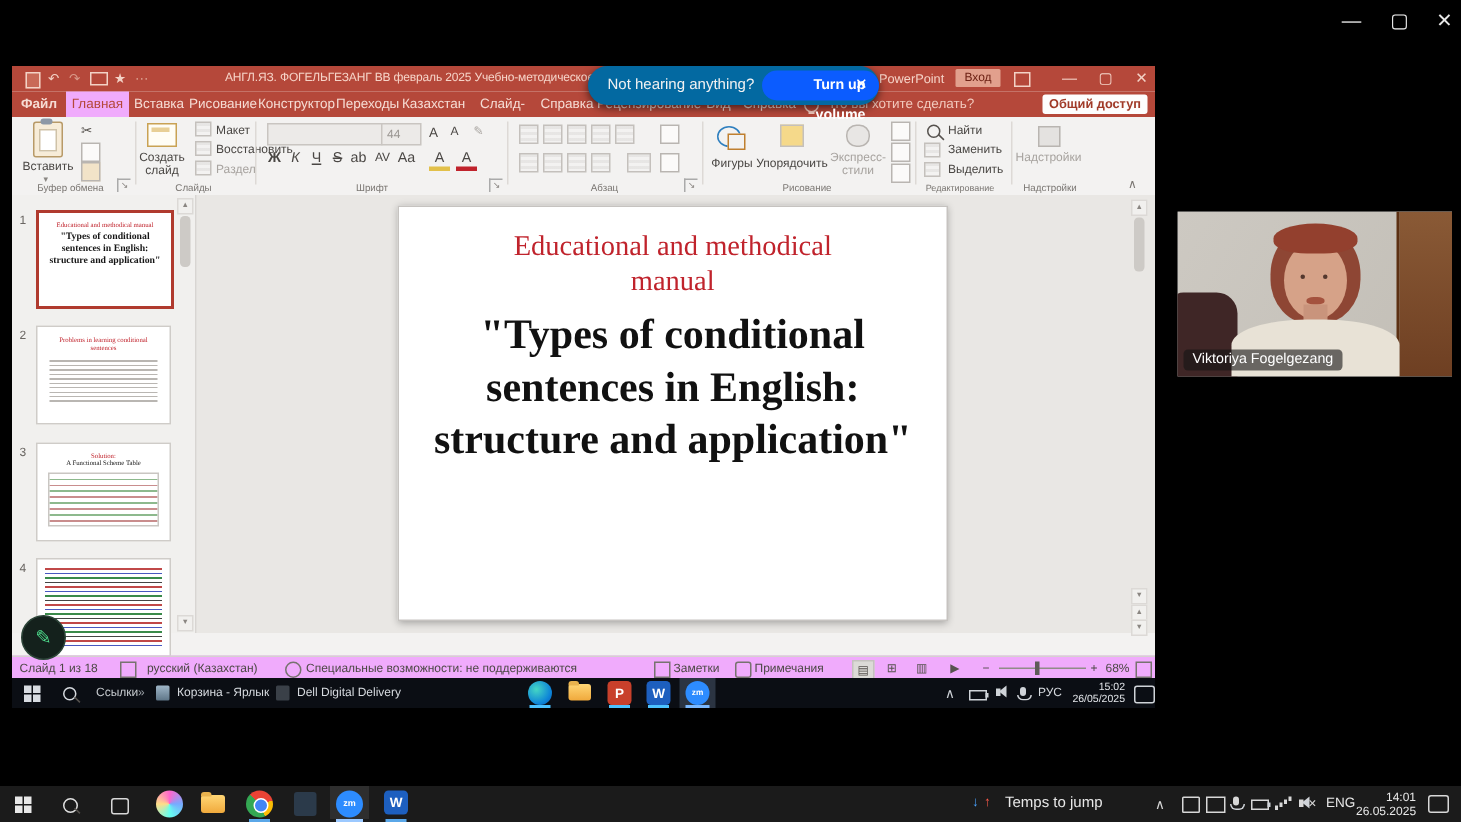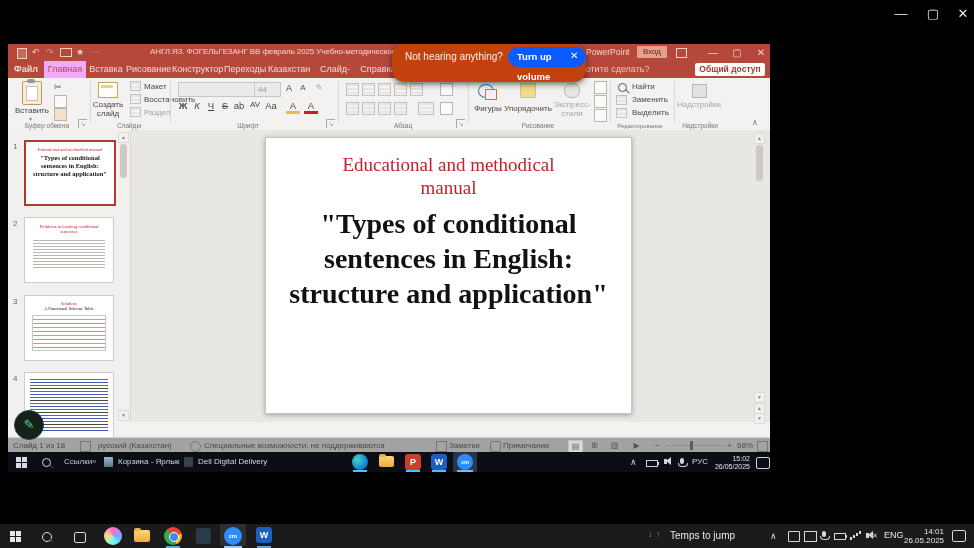--- a/index.html
+++ b/index.html
@@ -64,21 +64,21 @@
   
   #slide{position:absolute;left:257px;top:7px;width:365px;height:275px;background:#fff;border:1px solid #c6c3c0;
          box-shadow:0 1px 5px rgba(0,0,0,.3);}
   #slide-sub{margin:16px auto 0;width:270px;text-align:center;color:#c0232c;
              font-family:"Liberation Serif",serif;font-size:19px;line-height:1.2;}
   #slide-title{margin:6px auto 0;width:330px;text-align:center;color:#111;font-weight:bold;
                font-family:"Liberation Serif",serif;font-size:28px;line-height:1.25;}
   
   #notesbar{position:absolute;left:122px;top:292px;width:640px;height:15px;background:#f1f0ee;border-top:1px solid #d8d5d2;}
   #notesbar span{position:absolute;left:12px;top:2px;font-size:9px;color:#5f5b58;}
-  #statusbar{position:absolute;left:0;top:393px;width:762px;height:15px;background:#a3a3a3;border-top:1px solid #d5d2cf;
+  #statusbar{position:absolute;left:0;top:393px;width:762px;height:15px;background:#f0abfc;border-top:1px solid #d5d2cf;
              font-size:8px;color:#4c4845;}
   .st{position:absolute;top:3px;white-space:nowrap;}
   .sb-ic{position:absolute;top:3px;width:9px;height:9px;border:1px solid #77736f;}
   .viewic{position:absolute;top:2px;width:13px;height:11px;color:#56524e;font-size:8px;text-align:center;line-height:11px;}
   .viewic.on{background:#dcdad7;border:1px solid #c4c1be;}
   
   #innerbar{position:absolute;left:0;top:408px;width:762px;height:20px;background:#0b0e14;}
   .win-logo{position:absolute;width:5px;height:5px;background:#d8dce2;box-shadow:6px 0 0 #d8dce2,0 6px 0 #d8dce2,6px 6px 0 #d8dce2;}
   .itb-txt{position:absolute;top:5px;font-size:8px;color:#d6dadf;white-space:nowrap;}
   .app16{position:absolute;top:2px;width:16px;height:16px;border-radius:3px;color:#fff;font-size:9px;font-weight:bold;
@@ -86,22 +86,22 @@
   .uline{position:absolute;top:18px;height:2px;background:#4cc2ff;}
   .tray-ic{position:absolute;top:5px;color:#cfd3d8;font-size:9px;}
   .batt{position:absolute;top:8px;width:10px;height:5px;border:1px solid #cfd3d8;}
   .batt:after{content:"";position:absolute;left:10px;top:1px;width:2px;height:3px;background:#cfd3d8;}
   .micp{position:absolute;top:6px;width:4px;height:6px;background:#cfd3d8;border-radius:2px;}
   .micp:after{content:"";position:absolute;left:-2px;top:5px;width:8px;height:3px;border:1px solid #cfd3d8;border-top:none;border-radius:0 0 4px 4px;}
   .spk{position:absolute;top:7px;width:3px;height:5px;background:#cfd3d8;}
   .spk:after{content:"";position:absolute;left:2px;top:-2px;border:4px solid transparent;border-right:5px solid #cfd3d8;border-left:0;margin-top:0;}
   .clock{position:absolute;font-size:7px;color:#e3e6ea;text-align:right;line-height:9px;}
   
-  #notif{position:absolute;left:392px;top:44px;width:194px;height:38px;background:#c2410c;border-radius:13px;
-         box-shadow:0 2px 6px rgba(0,0,0,.6);z-index:20;}
+  #notif{position:absolute;left:392px;top:44px;width:194px;height:26px;background:#0369a1;border-radius:13px;
+         box-shadow:0 2px 6px rgba(0,0,0,.6);z-index:20;text-align:right;}
   #notif .q{position:absolute;left:13px;top:7px;color:#f2f2f2;font-size:10px;}
   #notif .act{position:absolute;left:116px;top:3px;height:20px;padding:0 9px;background:#0b5cff;border-radius:10px;
               color:#fff;font-size:9.5px;font-weight:bold;line-height:20px;}
   #notif .x{position:absolute;left:178px;top:6px;color:#fff;font-size:10px;}
   
   .vtile{position:absolute;width:183px;height:110px;background:#777;overflow:hidden;}
   .vlabel{position:absolute;left:4px;bottom:4px;height:14px;background:rgba(20,20,20,.6);border-radius:3px;
           color:#fff;font-size:9.5px;line-height:14px;padding:0 6px;z-index:5;white-space:nowrap;}
   .micoff{display:inline-block;position:relative;width:6px;height:9px;margin-right:4px;top:1px;}
   .micoff:before{content:"";position:absolute;left:1px;top:0;width:4px;height:6px;background:#e23b3b;border-radius:2px;}
@@ -349,20 +349,34 @@
       <span class="combox" style="left:748px;top:5px;border-color:#cfd3d8;"></span>
     </div>
   </div>
 
   <div id="notif">
     <span class="q">Not hearing anything?</span>
     <span class="act">Turn up volume</span>
     <span class="x">✕</span>
   </div>
 
+  <div class="vtile" style="left:785px;top:141px;">
+    <div class="abs" style="left:0;top:0;width:183px;height:110px;background:linear-gradient(120deg,#cdc9c2,#c2beb6);"></div>
+    <div class="abs" style="left:146px;top:0;width:37px;height:110px;background:linear-gradient(#8a5a36,#6e3f22);border-left:2px solid #5c3013;"></div>
+    <div class="abs" style="left:-6px;top:54px;width:46px;height:60px;background:#3f2626;border-radius:10px 14px 0 0;"></div>
+    <div class="abs" style="left:62px;top:9px;width:60px;height:66px;background:#8e4634;border-radius:50% 50% 45% 45%;"></div>
+    <div class="abs" style="left:71px;top:20px;width:42px;height:52px;background:#d6a288;border-radius:50%;"></div>
+    <div class="abs" style="left:64px;top:8px;width:56px;height:20px;background:#93402e;border-radius:50% 50% 40% 40%;"></div>
+    <div class="abs" style="left:82px;top:42px;width:3px;height:3px;background:#54382e;border-radius:50%;"></div>
+    <div class="abs" style="left:97px;top:42px;width:3px;height:3px;background:#54382e;border-radius:50%;"></div>
+    <div class="abs" style="left:86px;top:57px;width:12px;height:5px;background:#a4523e;border-radius:40%;"></div>
+    <div class="abs" style="left:84px;top:62px;width:16px;height:12px;background:#c9947c;"></div>
+    <div class="abs" style="left:36px;top:72px;width:112px;height:38px;background:#e8e2d6;border-radius:45% 45% 0 0;"></div>
+    <span class="vlabel"><span>Viktoriya Fogelgezang</span></span>
+  </div>
 
 
   <div id="outerbar">
     <span class="win-logo" style="left:10px;top:7px;background:#e8e8e8;box-shadow:6px 0 0 #e8e8e8,0 6px 0 #e8e8e8,6px 6px 0 #e8e8e8;"></span>
     <span class="mag" style="left:42px;top:8px;border-color:#e0e0e0;width:8px;height:8px;"></span>
     <span class="abs" style="left:74px;top:8px;width:10px;height:9px;border:1px solid #d8d8d8;border-radius:2px;"></span>
     <span class="circle20" style="left:104px;background:conic-gradient(#f6c, #7af, #6fe, #fd8, #f6c);"></span>
     <span class="folder" style="left:134px;"></span>
     <span class="circle20" style="left:164px;background:conic-gradient(from -45deg,#ea4335 0 120deg,#fbbc05 0 200deg,#34a853 0 360deg);">
         <span class="abs" style="left:5px;top:5px;width:8px;height:8px;background:#4285f4;border:1px solid #fff;border-radius:50%;"></span>

